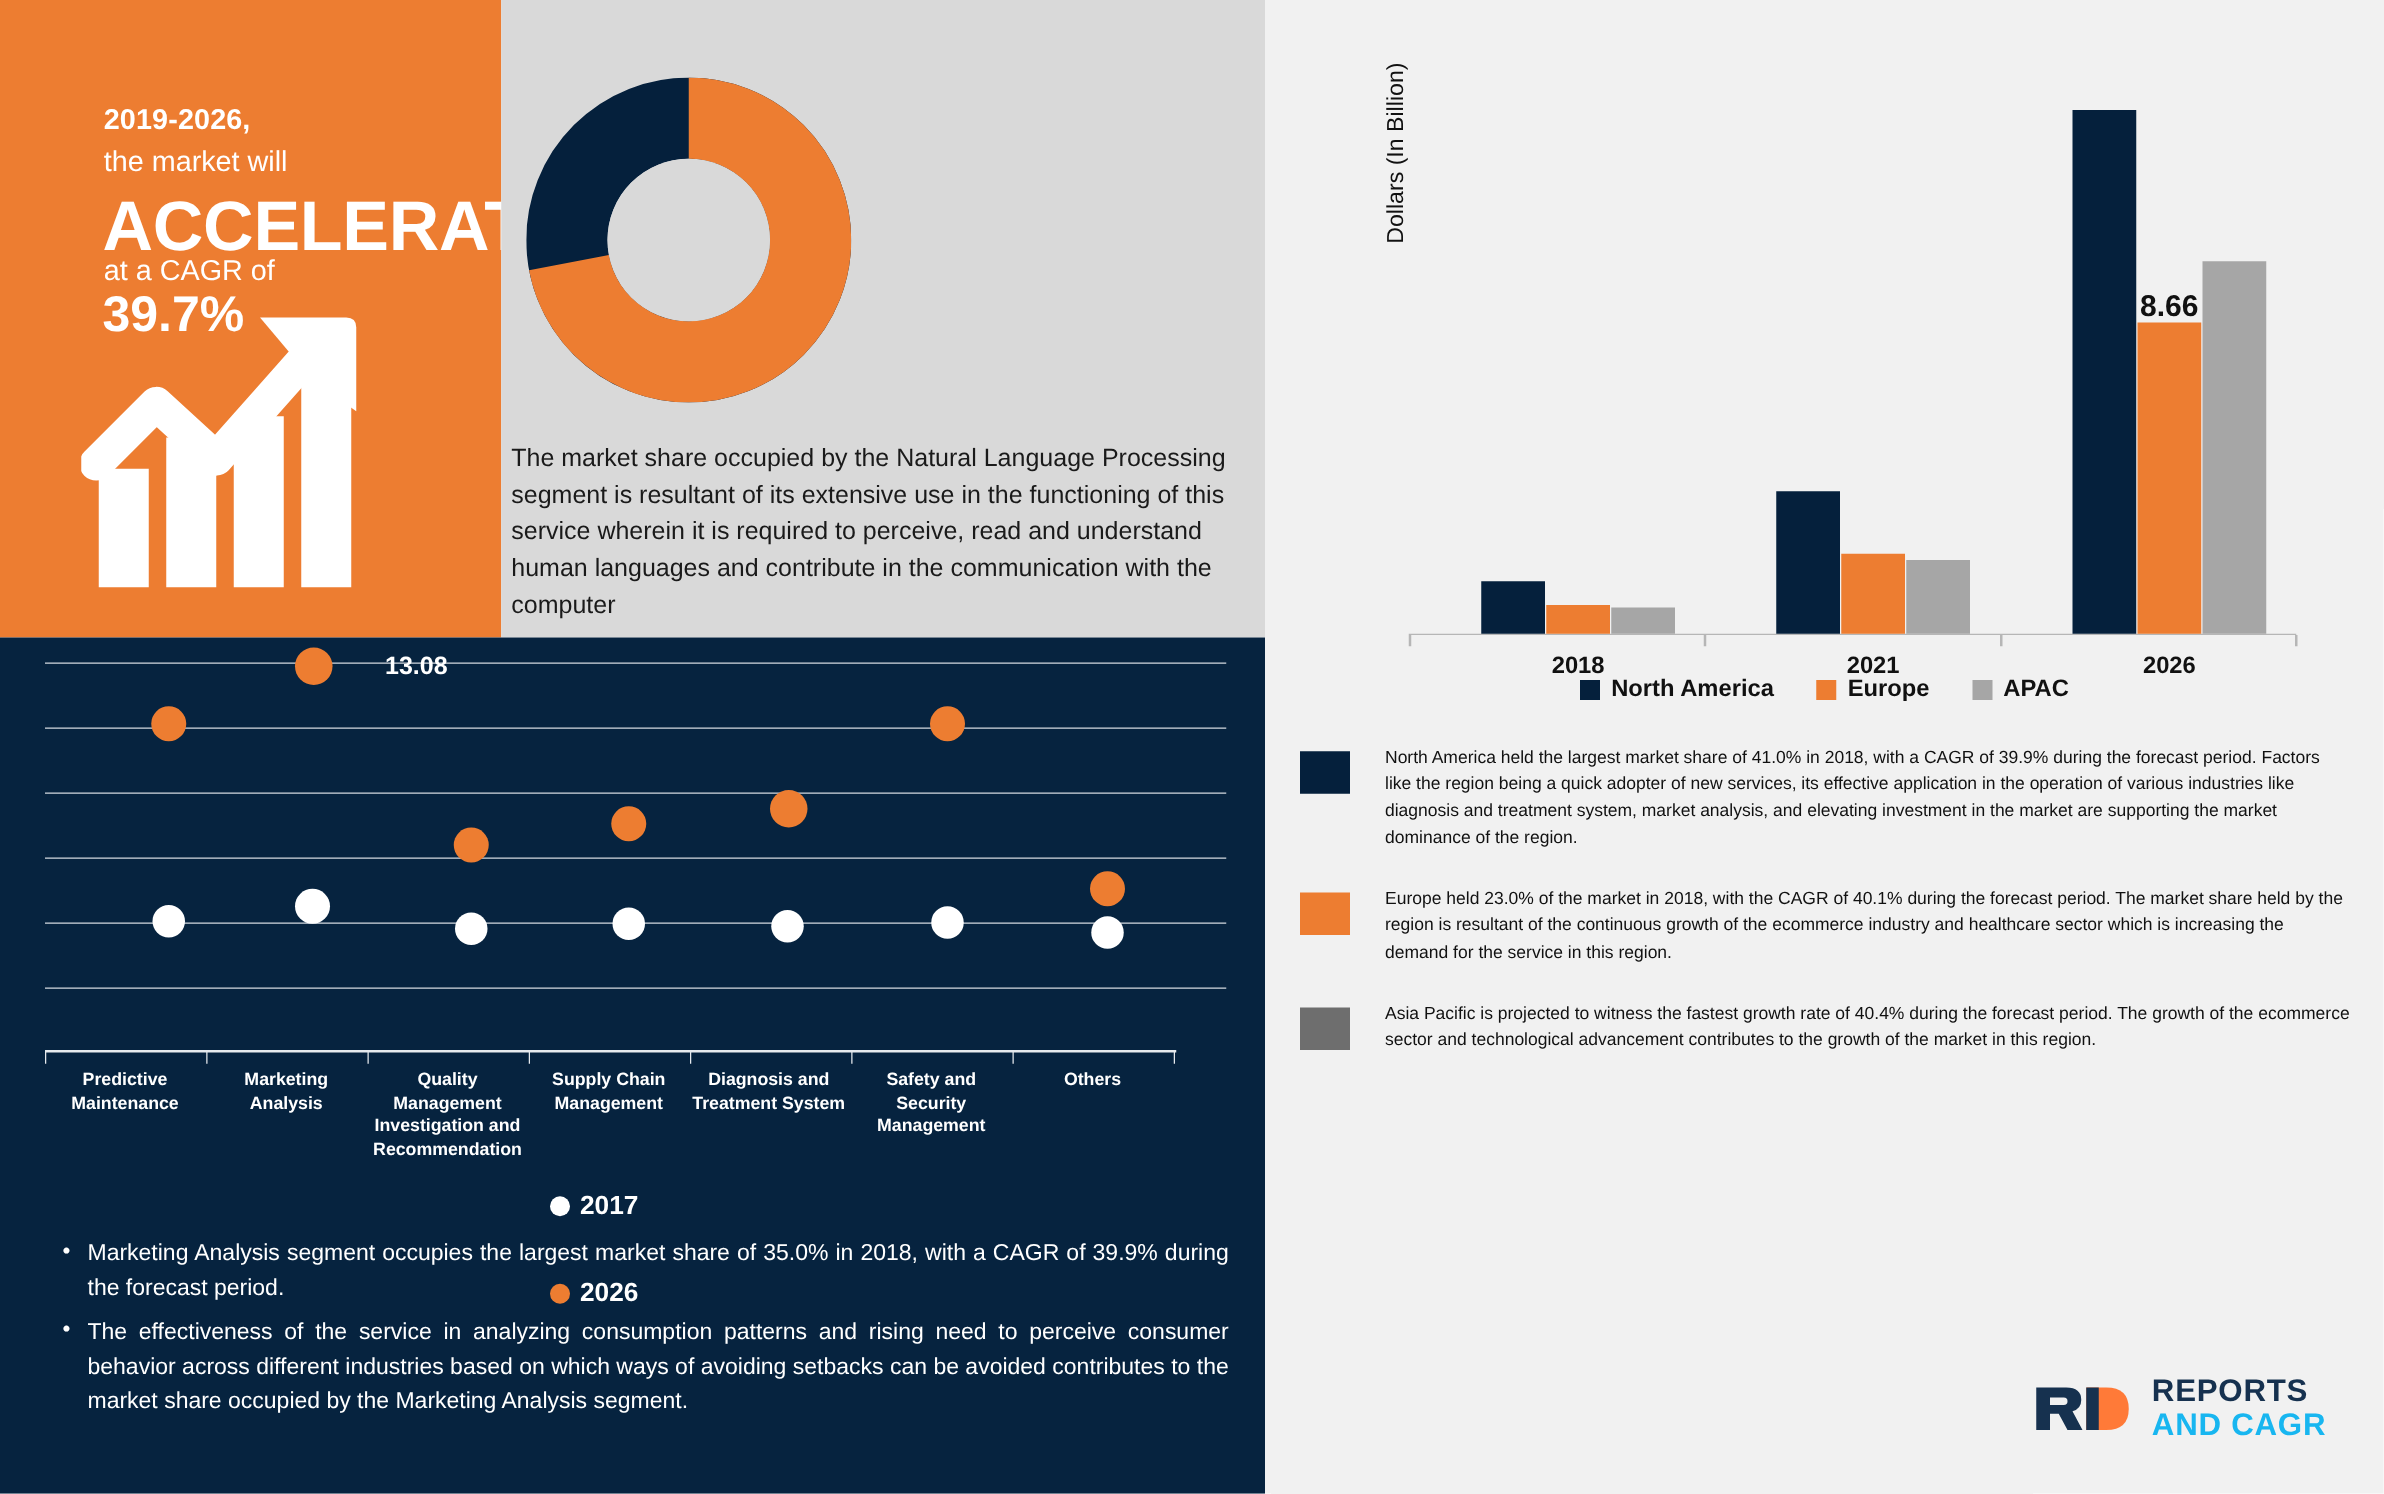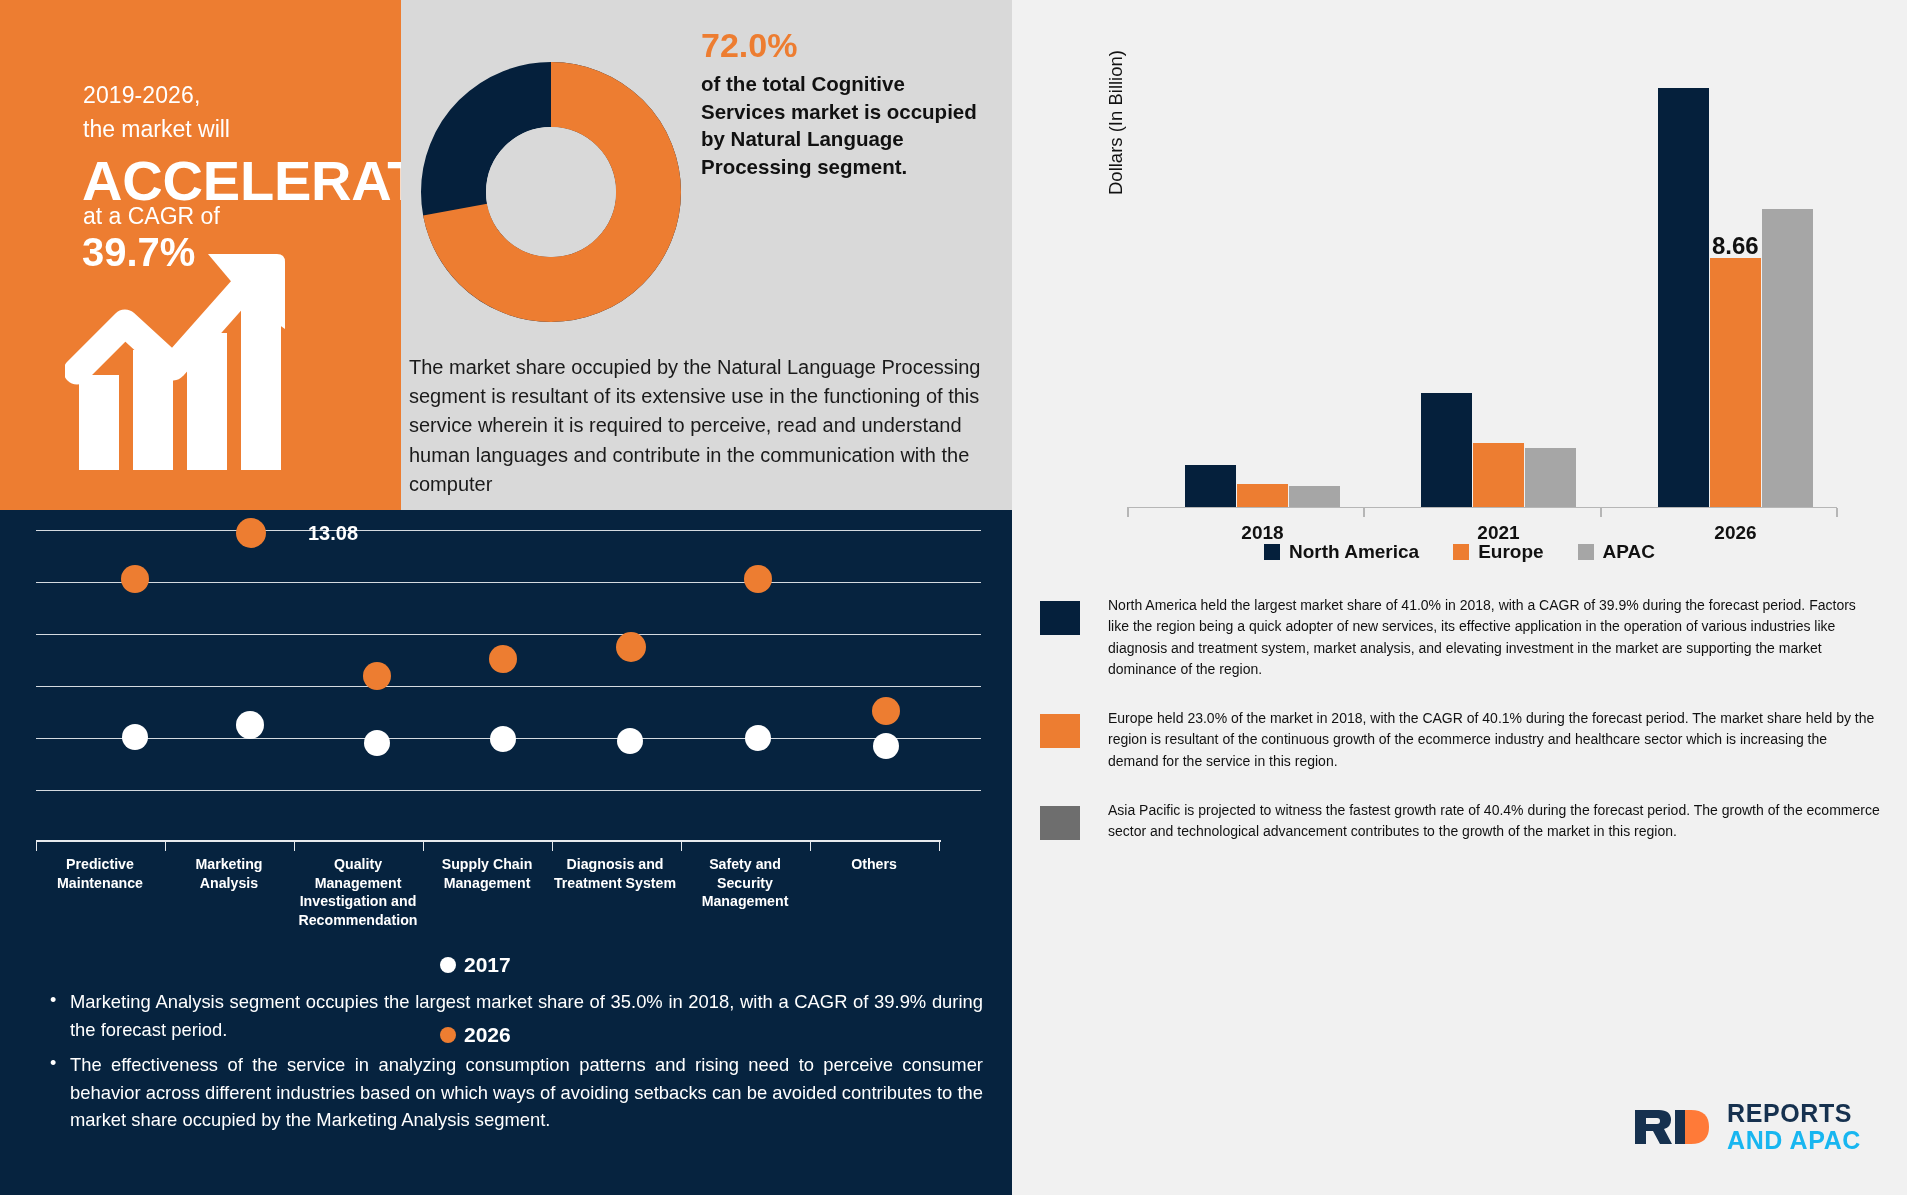--- a/index.html
+++ b/index.html
@@ -10,21 +10,21 @@
     overflow: hidden;
     position: relative;
   }
   .page { position: relative; width: 1907px; height: 1195px; }
 
   
   .cagr-panel {
     position: absolute; left: 0; top: 0; width: 401px; height: 510px;
     background: #ED7D31; color: #fff;
   }
-  .cagr-line1 { position: absolute; left: 83px; top: 82px; font-size: 23px; font-weight: 400; letter-spacing: .1px; }
+  .cagr-line1 { position: absolute; left: 83px; top: 82px; font-size: 23px; font-weight: 700; letter-spacing: .1px; }
   .cagr-line2 { position: absolute; left: 83px; top: 116px; font-size: 23px; font-weight: 400; }
   .cagr-accelerate { position: absolute; left: 82px; top: 148px; font-size: 56px; font-weight: 700; letter-spacing: -0.2px; }
   .cagr-line3 { position: absolute; left: 83px; top: 203px; font-size: 23px; font-weight: 400; }
   .cagr-pct { position: absolute; left: 82px; top: 230px; font-size: 40px; font-weight: 700; }
   .cagr-icon { position: absolute; left: 65px; top: 245px; width: 265px; height: 225px; }
 
   
   .donut-panel {
     position: absolute; left: 401px; top: 0; width: 611px; height: 510px;
     background: #D9D9D9;
@@ -135,24 +135,20 @@
   <div class="donut-panel">
     <div class="donut-wrap">
       <svg class="donut-svg" viewBox="0 0 100 100">
 
         <circle cx="50" cy="50" r="37.5" fill="none" stroke="#05203C" stroke-width="25"></circle>
         <circle cx="50" cy="50" r="37.5" fill="none" stroke="#ED7D31" stroke-width="25" stroke-dasharray="169.65 65.97" stroke-dashoffset="0" transform="rotate(-90 50 50)"></circle>
         <circle cx="50" cy="50" r="25" fill="#D9D9D9"></circle>
       </svg>
     </div>
 
-    <div class="donut-stat">
-      <div class="donut-pct">72.0%</div>
-      <div class="donut-desc">of the total Cognitive Services market is occupied by Natural Language Processing segment.</div>
-    </div>
 
     <div class="donut-para">The market share occupied by the Natural Language Processing segment is resultant of its extensive use in the functioning of this service wherein it is required to perceive, read and understand human languages and contribute in the communication with the computer</div>
   </div>
 
   <div class="dark-panel">
 
     <div class="dotchart">
 
       <div class="gridline" style="top:0px"></div>
       <div class="gridline" style="top:52px"></div>
@@ -280,18 +276,18 @@
     </div>
 
     <div class="logo">
       <svg class="logo-mark" viewBox="0 0 84 42">
         <path d="M2 4 H26 Q38 4 38 14 Q38 21 31 23 L39 38 H27 L20 25 H13 V38 H2 Z M13 12 V18 H24 Q27 18 27 15 Q27 12 24 12 Z" fill="#16314F"></path>
         <path d="M42 4 H58 Q76 4 76 21 Q76 38 58 38 H42 Z" fill="#FF7A38"></path>
         <rect x="42" y="4" width="10" height="34" fill="#16314F"></rect>
       </svg>
       <span class="logo-text">
         <span class="logo-reports">REPORTS</span>
-        <span class="logo-and">AND APAC</span>
+        <span class="logo-and">AND CAGR</span>
       </span>
     </div>
   </div>
 
 </div>
 
 </body></html>

